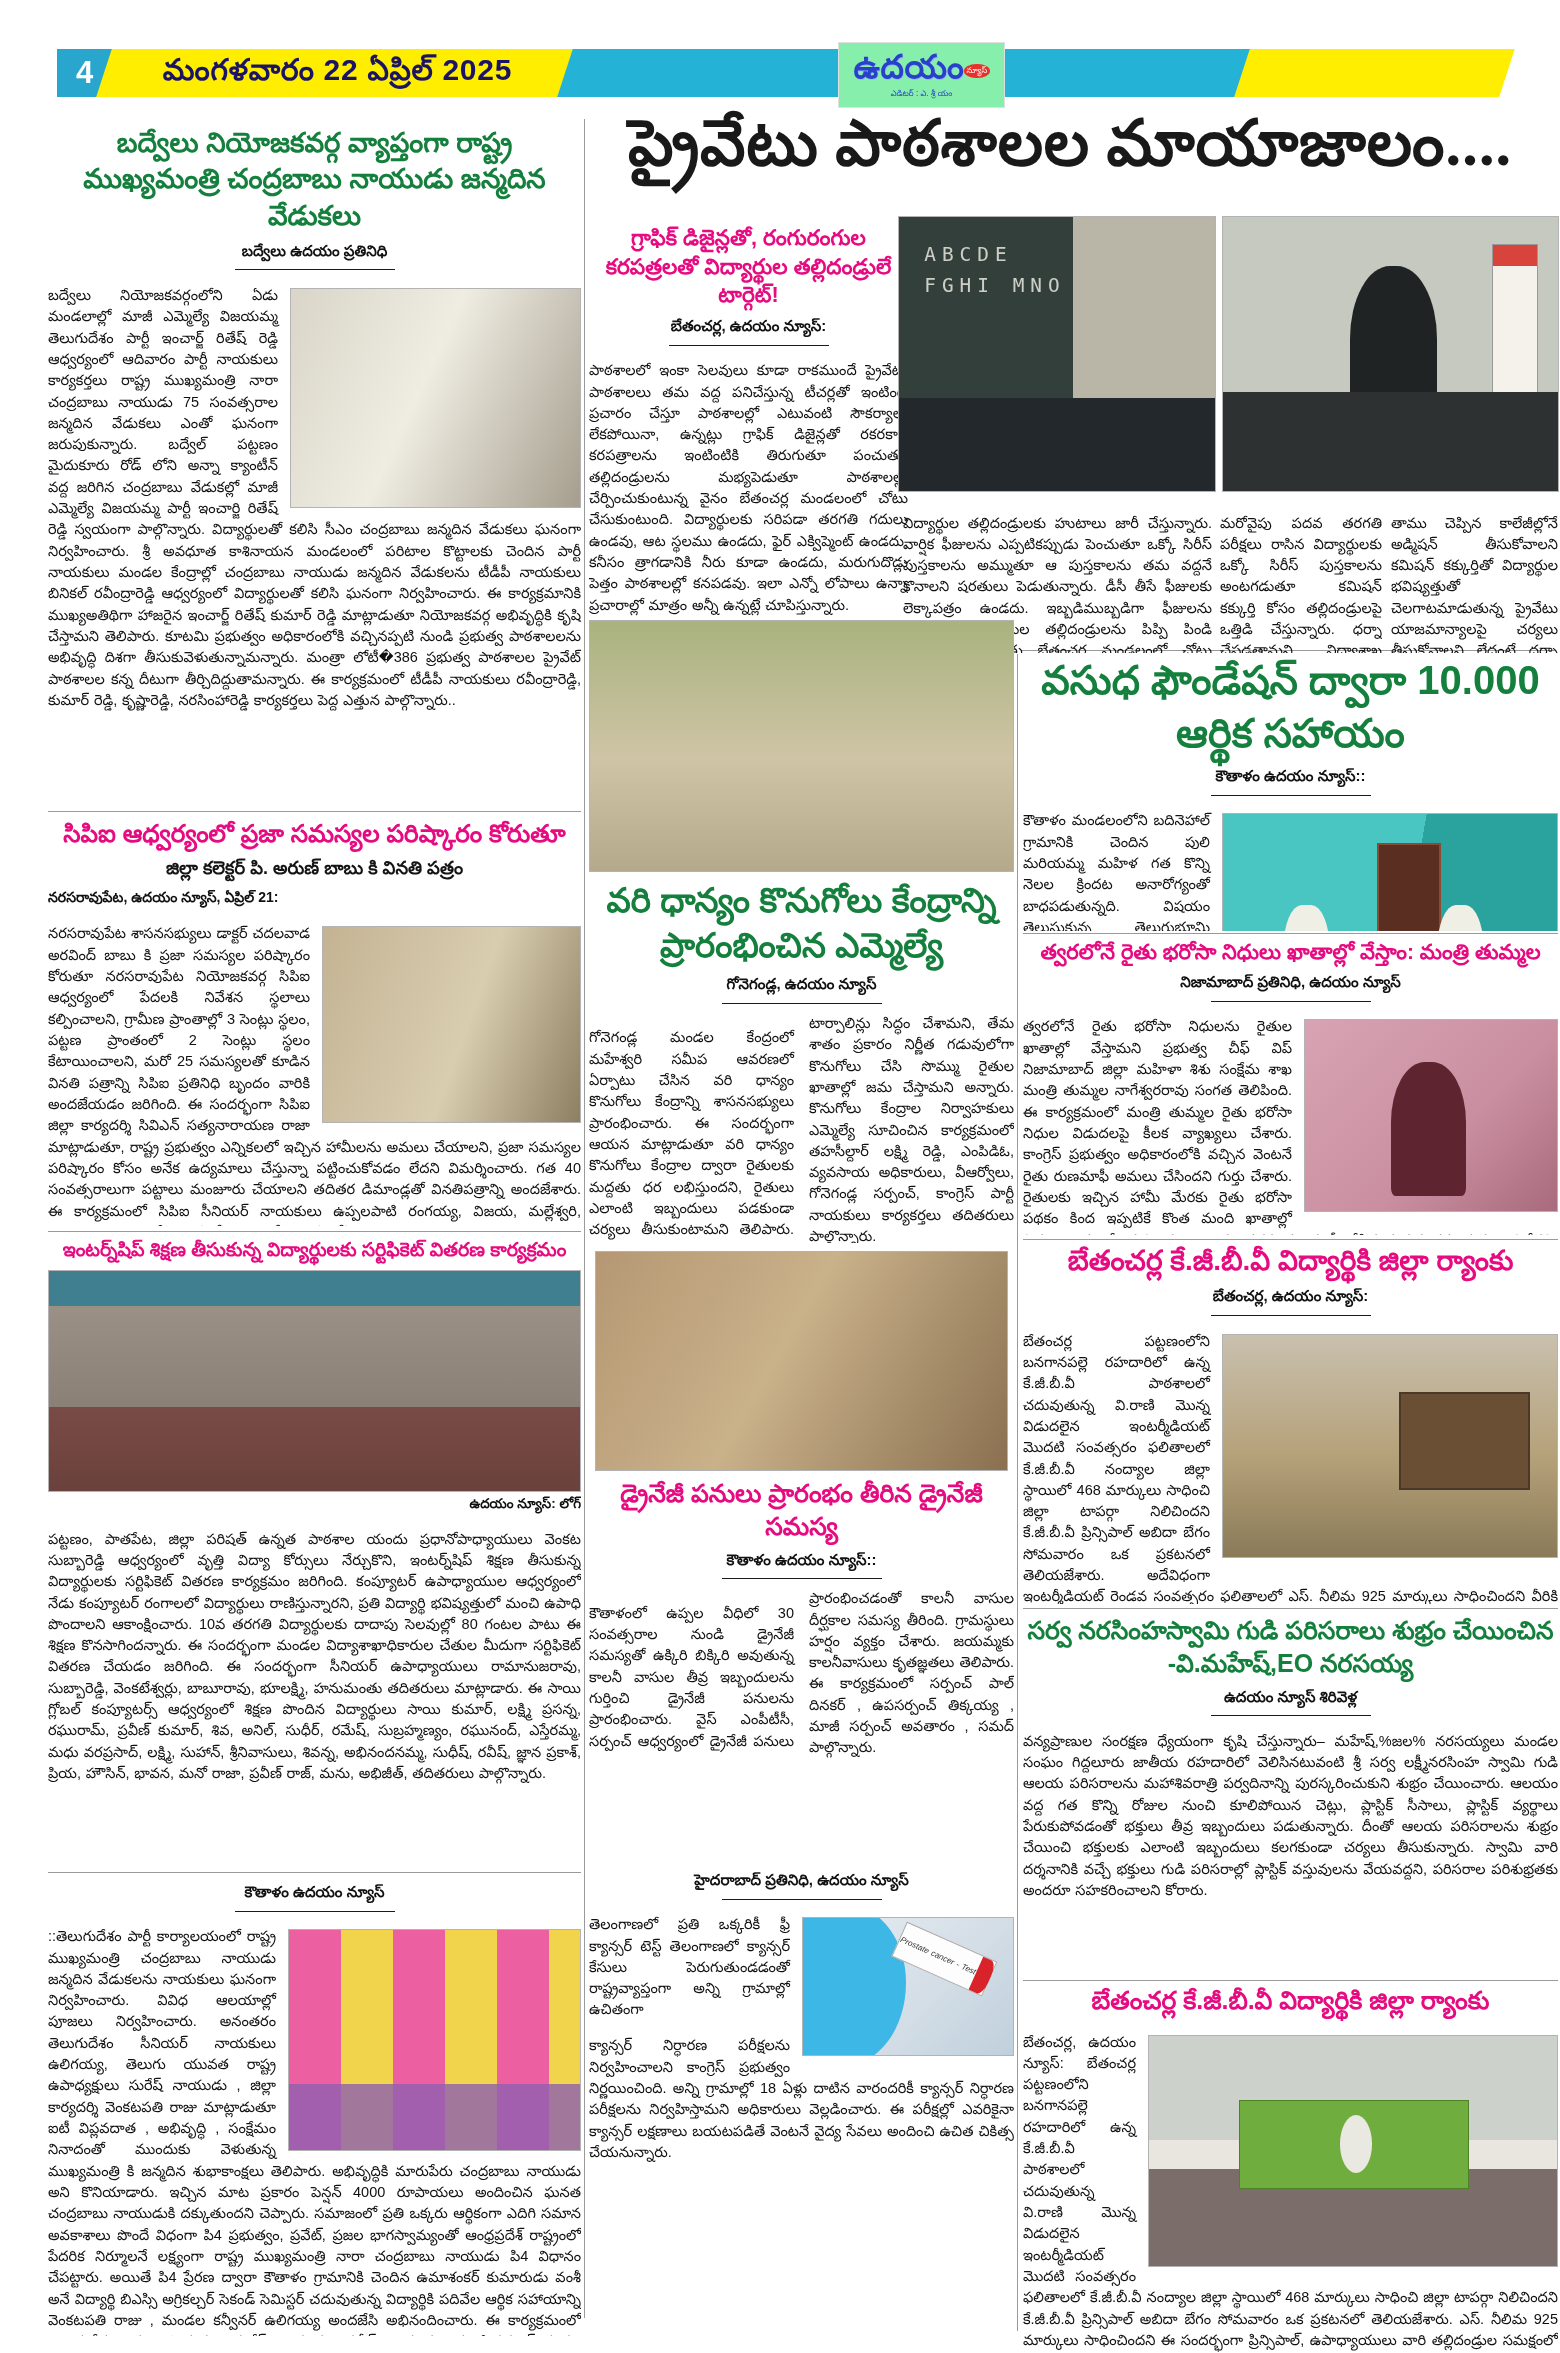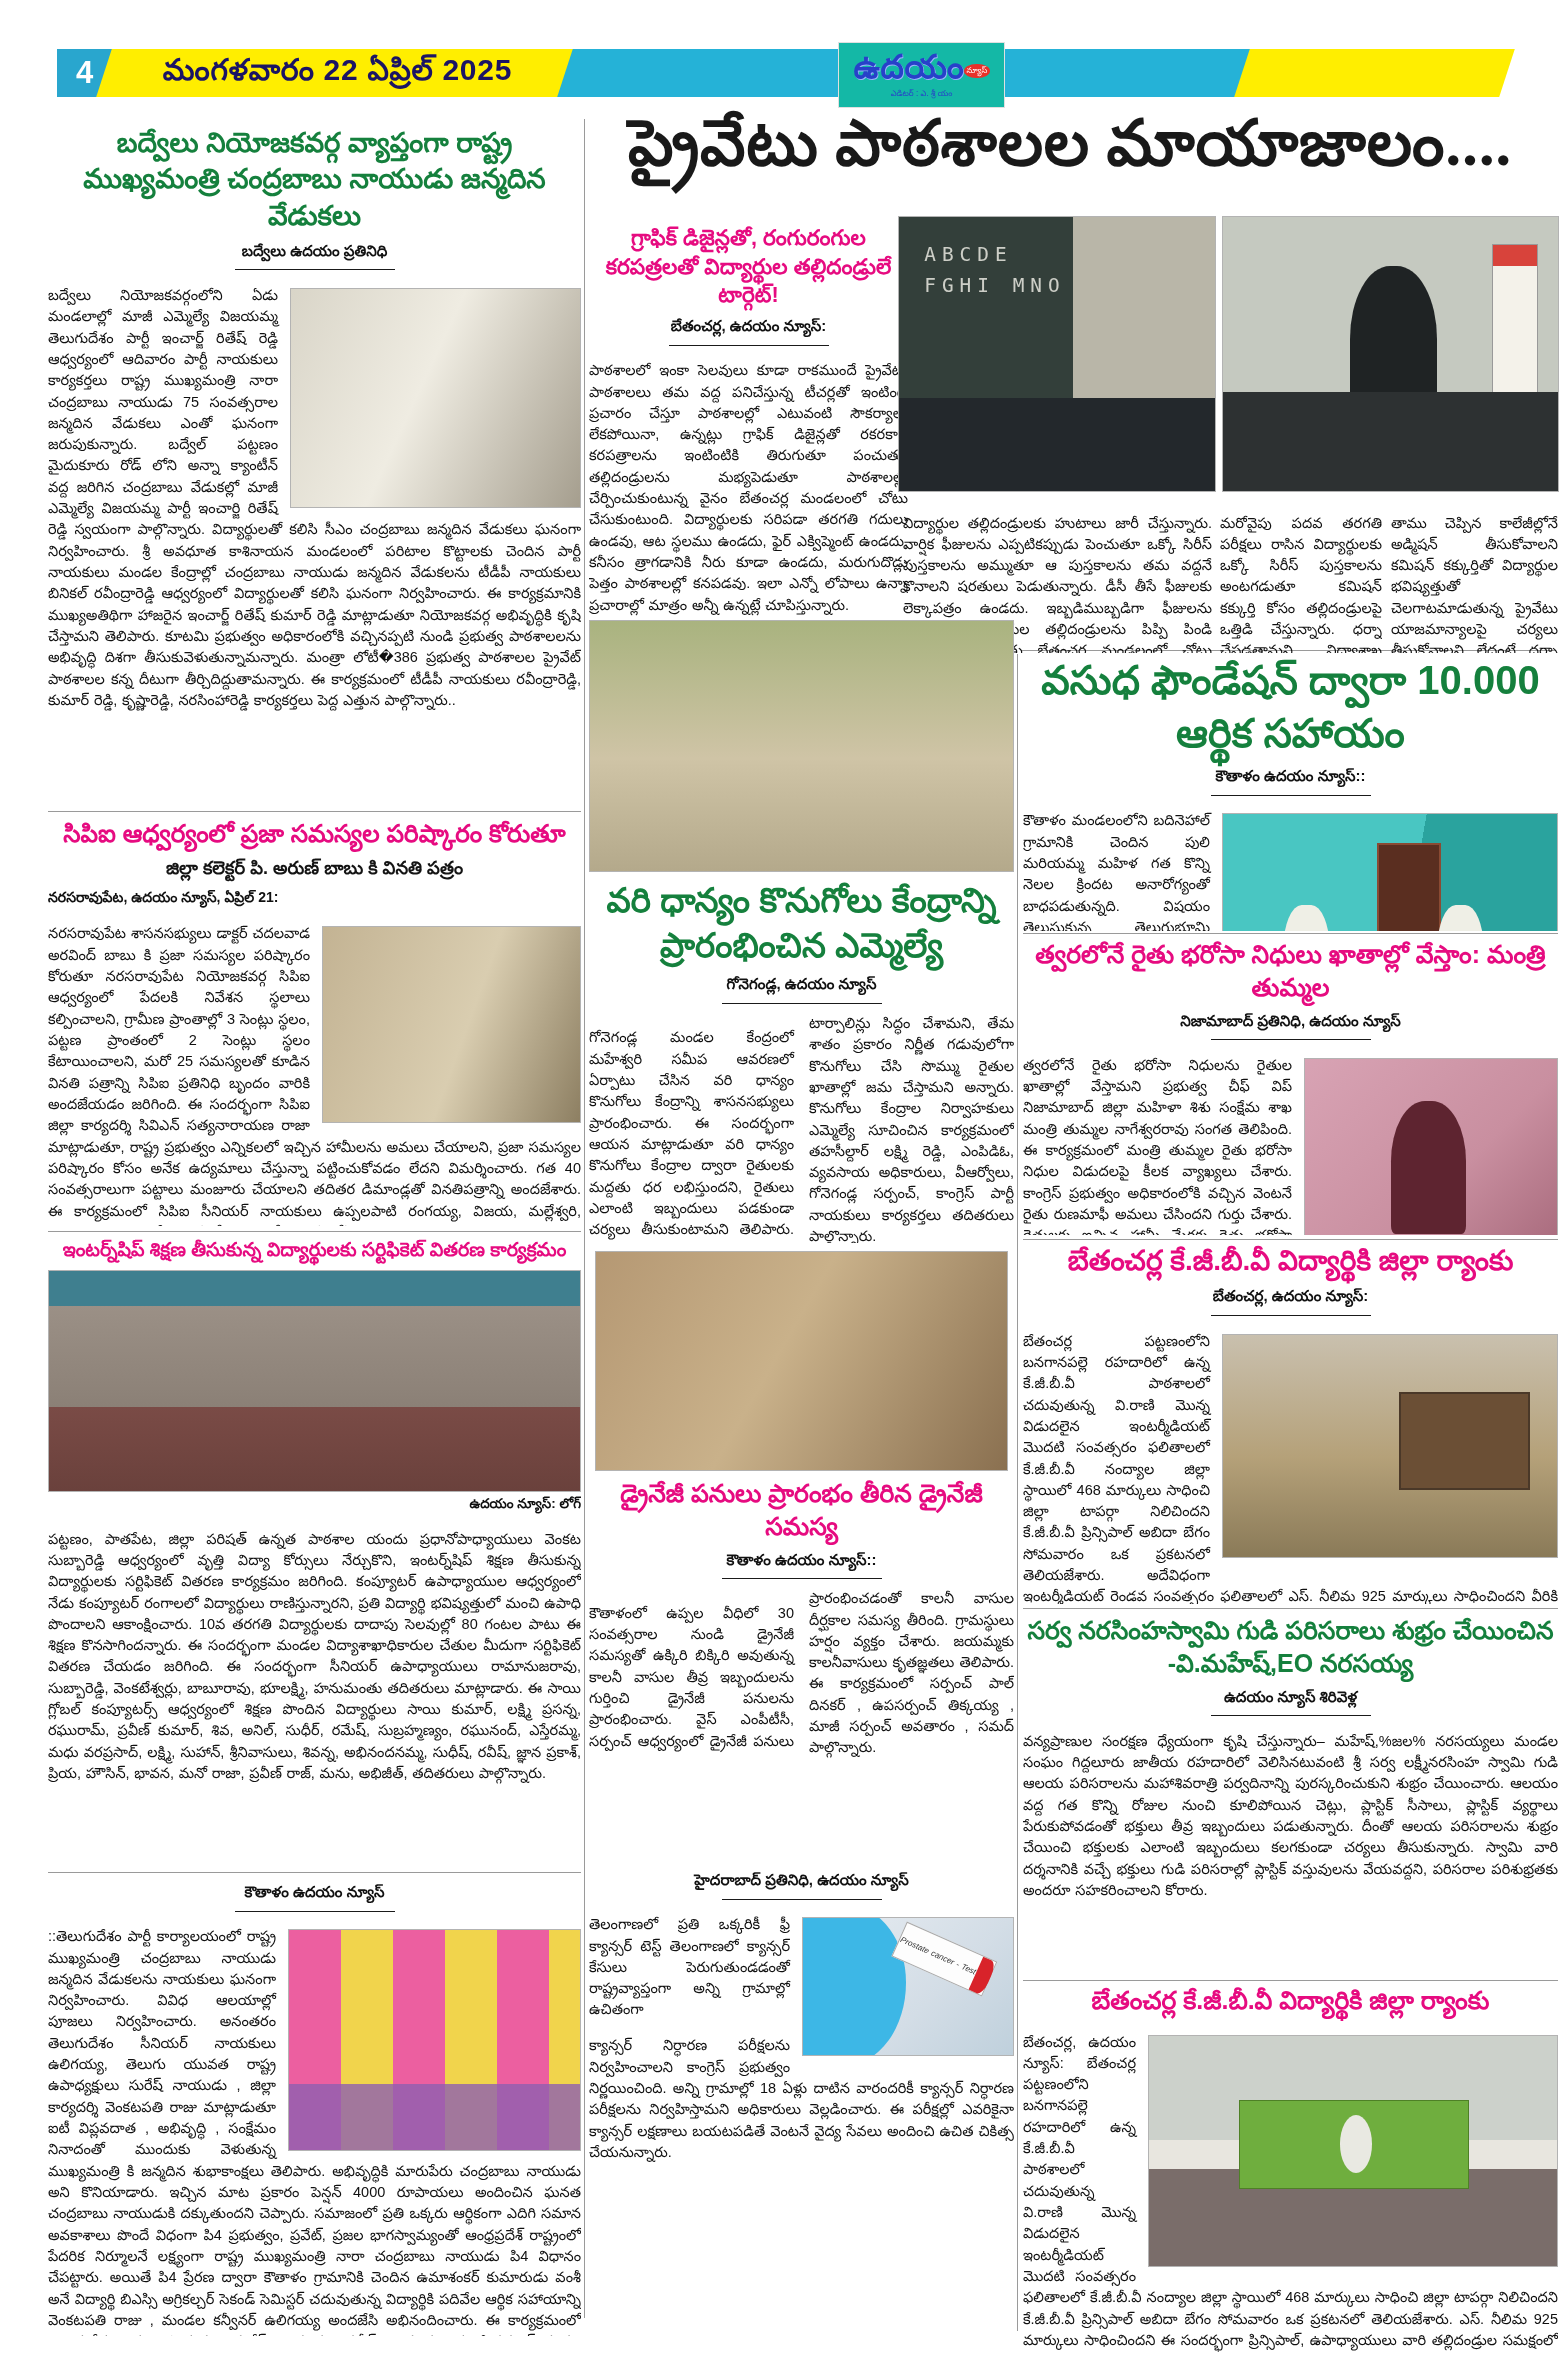--- a/index.html
+++ b/index.html
@@ -11,21 +11,21 @@
 
   
   .band{position:absolute;top:49px;height:48px;}
   .skew{transform:skewX(-18deg);}
   .pgnum{position:absolute;left:57px;top:49px;width:55px;height:48px;background:#29a6ce;
          color:#fff;font-size:31px;font-weight:bold;display:flex;align-items:center;justify-content:center;}
   .dateband{left:104px;width:468px;background:#ffee00;display:flex;align-items:center;justify-content:center;}
   .dateband .txt{transform:skewX(18deg);font-size:30px;font-weight:bold;color:#1b1464;letter-spacing:0.7px;}
   .cyanband{left:565px;width:686px;background:#25b2d7;}
   .yellowband2{left:1242px;width:265px;background:#ffee00;}
-  .logobox{position:absolute;left:838px;top:42px;width:165px;height:64px;background:#14b8a6;
+  .logobox{position:absolute;left:838px;top:42px;width:165px;height:64px;background:#86efac;
            display:flex;flex-direction:column;align-items:center;justify-content:center;z-index:5;
            border:0.7px solid #e0e0e0;}
   .masthead{font-size:33px;font-weight:bold;color:#2741c9;line-height:1;letter-spacing:0.7px;
             text-shadow:0.7px 0.7px 0 #9fb2ff;}
   .mast-sub{display:inline-block;background:#e8312a;color:#fff;font-size:8.2px;border-radius:50%;
             padding:3px 2.2px;vertical-align:super;line-height:1;}
   .tagline{font-size:8.2px;color:#2741c9;margin-top:6px;}
 
   
   .main-headline{position:absolute;left:587px;top:109px;width:966px;text-align:center;
@@ -201,21 +201,21 @@
       <div class="photo fr" style="width:334px;height:206px;background:linear-gradient(100deg,#49c6c2 0 55%,#2aa39e 55% 100%)">
         <div class="doorway"></div>
         <div class="fig-white" style="left:18%"></div>
         <div class="fig-white" style="left:64%"></div>
       </div>
       <p>కౌతాళం మండలంలోని బదినెహాల్ గ్రామానికి చెందిన పులి మరియమ్మ మహిళ గత కొన్ని నెలల క్రిందట అనారోగ్యంతో బాధపడుతున్నది. విషయం తెలుసుకున్న తెలుగుభూమి వసుధ ఫౌండేషన్ ద్వారా 10,000 వేల రూపాయలు ఆర్థిక సహాయం చేయడం జరిగింది. నవీన్ రెడ్డి ఫౌండేషన్ ఆధ్వర్యంలో ఆర్థిక సహాయం చేయడం జరిగింది. మహేశ్ కుమార్ సభ్యులు మాట్లాడుతూ తమకు చేసిన సహాయానికి కృతజ్ఞతలు తెలిపారు.</p>
     </div>
   </section>
 
   <section class="art" style="left:1023px;top:938px;width:535px;height:297px">
-    <h2 class="hl pink" style="font-size:25px">త్వరలోనే రైతు భరోసా నిధులు ఖాతాల్లో వేస్తాం: మంత్రి తుమ్మల</h2>
+    <h2 class="hl pink" style="font-size:21px">త్వరలోనే రైతు భరోసా నిధులు ఖాతాల్లో వేస్తాం: మంత్రి తుమ్మల</h2>
     <div class="byline">నిజామాబాద్ ప్రతినిధి, ఉదయం న్యూస్</div>
     <div class="body">
       <div class="photo fr" style="width:252px;height:191px;background:linear-gradient(135deg,#d8a3b4 0%,#c98fa0 60%,#a86a7c 100%)">
         <div class="curtain-person"></div>
       </div>
       <p>త్వరలోనే రైతు భరోసా నిధులను రైతుల ఖాతాల్లో వేస్తామని ప్రభుత్వ చీఫ్ విప్ నిజామాబాద్ జిల్లా మహిళా శిశు సంక్షేమ శాఖ మంత్రి తుమ్మల నాగేశ్వరరావు సంగత తెలిపింది. ఈ కార్యక్రమంలో మంత్రి తుమ్మల రైతు భరోసా నిధుల విడుదలపై కీలక వ్యాఖ్యలు చేశారు. కాంగ్రెస్ ప్రభుత్వం అధికారంలోకి వచ్చిన వెంటనే రైతు రుణమాఫీ అమలు చేసిందని గుర్తు చేశారు. రైతులకు ఇచ్చిన హామీ మేరకు రైతు భరోసా పథకం కింద ఇప్పటికే కొంత మంది ఖాతాల్లో నిధులు జమ చేశామని, రూ. 2 లక్షల వరకు రుణమాఫీ చేసిన ఘనత తమ ప్రభుత్వానిదేనని, మిగిలిన రైతుల ఖాతాల్లో కూడా త్వరలోనే నిధులు జమచేస్తామన్నారు.</p>
     </div>
   </section>
 
   <section class="art" style="left:1023px;top:1243px;width:535px;height:361px">

